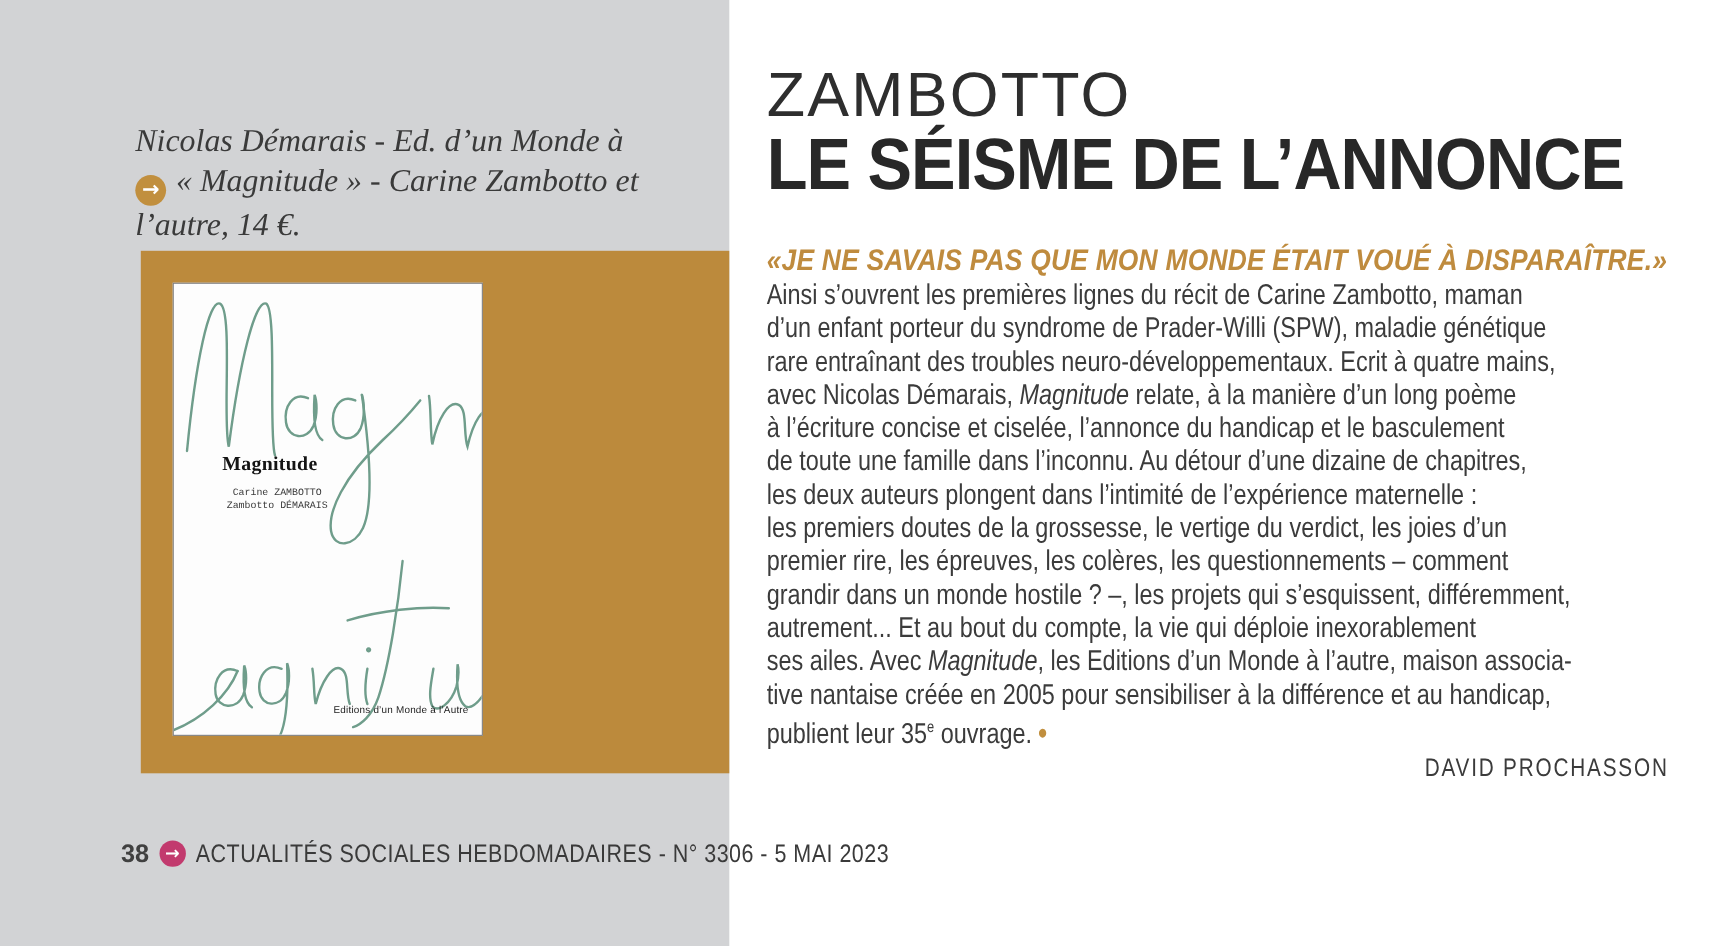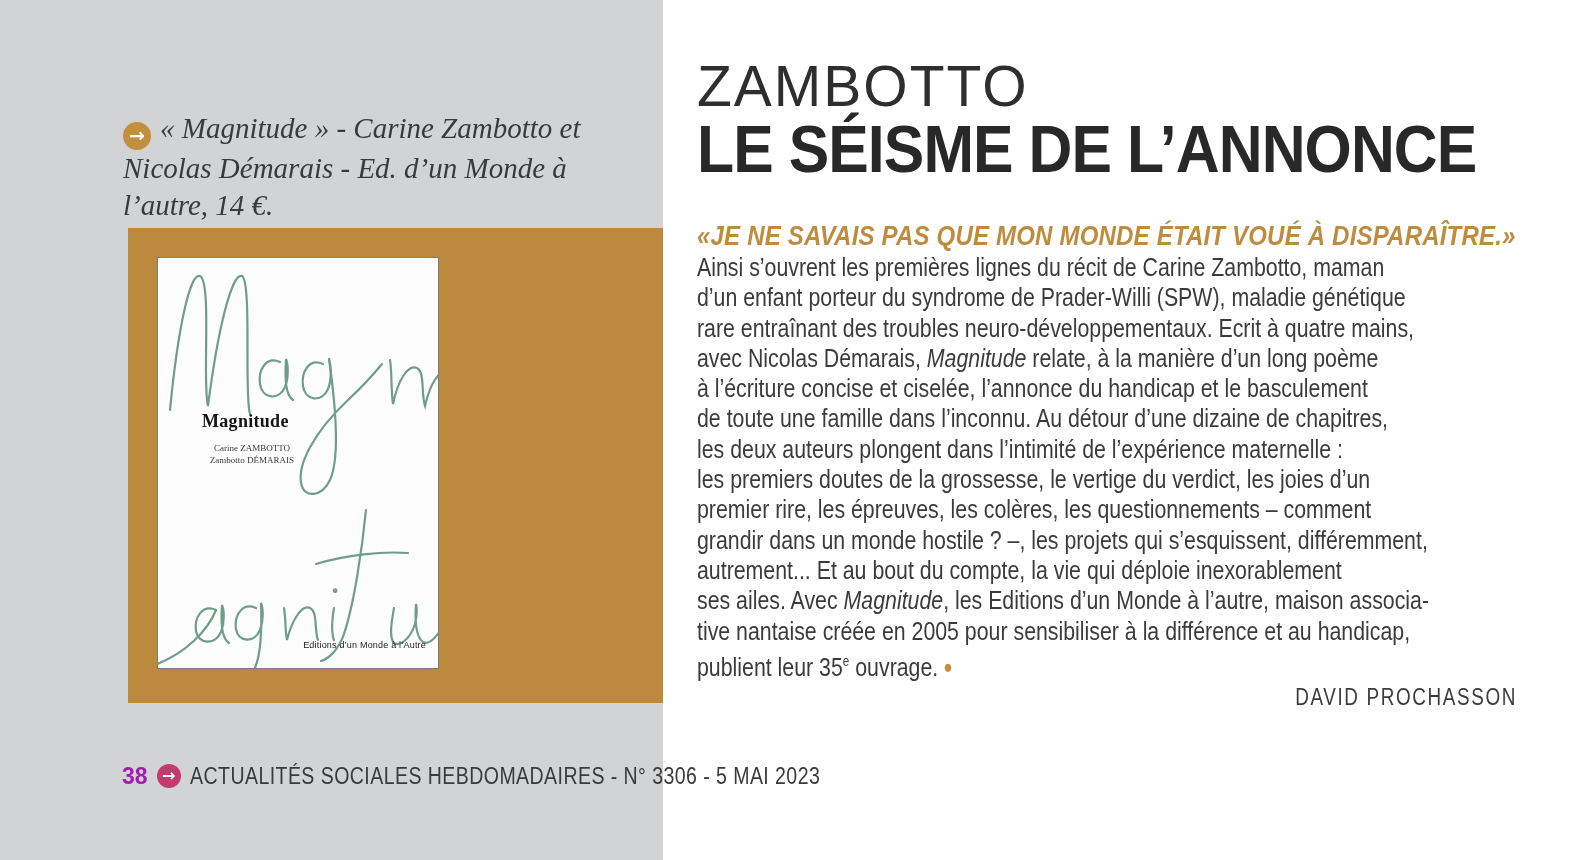--- a/index.html
+++ b/index.html
@@ -25,21 +25,21 @@
     position:absolute; left:29px; top:29px; width:280px; height:410px;
     background:#fdfdfd; border:1px solid #7d7d7d; overflow:hidden;
   }
   .book-cover svg { position:absolute; left:0; top:0; }
   .cover-title {
     position:absolute; left:44px; top:153px; font-family:"Liberation Serif", serif;
     font-weight:bold; font-size:18px; color:#141414; letter-spacing:0.3px;
   }
   .cover-authors {
     position:absolute; left:34px; top:184px; width:120px; text-align:center;
-    font-family:Liberation Serif, serif; font-size:9px; line-height:12px; color:#3a3a3a;
+    font-family:Liberation Mono, monospace; font-size:9px; line-height:12px; color:#3a3a3a;
   }
   .cover-publisher {
     position:absolute; left:-12px; bottom:18px; width:100%; text-align:right;
     font-size:9px; color:#222222; letter-spacing:0.2px;
   }
   
   .article { position:absolute; left:697px; top:0; width:881px; height:860px; }
   .kicker {
     position:absolute; left:0; top:56px; font-size:57px; line-height:60px;
     color:#2e2e2e; letter-spacing:2px; font-weight:400;
@@ -66,38 +66,38 @@
   .byline-row {
     position:absolute; left:0; top:684px; width:1000px; text-align:right;
     font-size:23px; letter-spacing:2px; color:#3b3b3b;
     transform:scaleX(0.82); transform-origin:0 0; white-space:nowrap;
   }
   
   .footer {
     position:absolute; left:110px; top:763px; height:26px;
     display:flex; align-items:center; gap:9px; font-size:23px; color:#3a3a3a;
   }
-  .pageno { font-weight:bold; color:#a21caf;margin-left:12px; }
+  .pageno { font-weight:bold; color:#404040; }
   .f-icon {
     width:24px; height:24px; border-radius:50%; background:#c23a6e; color:#ffffff;
     text-align:center; line-height:23px; font-size:16px; font-weight:bold;
     font-family:"DejaVu Sans", sans-serif; flex:0 0 auto;
   }
   .f-text { white-space:nowrap; transform:scaleX(0.85); transform-origin:0 50%; letter-spacing:0.5px; }
 </style>
 </head>
 <body>
 
 <div class="page">
 
   <div class="gray-band">
 
     <div class="caption">
+      <div>Nicolas Démarais - Ed. d’un Monde à</div>
       <div><span class="cap-icon">→</span><span>« Magnitude » - Carine Zambotto et</span></div>
-      <div>Nicolas Démarais - Ed. d’un Monde à</div>
       <div>l’autre, 14 €.</div>
     </div>
 
     <div class="gold-panel">
       <div class="book-cover">
         <svg width="280" height="410" viewBox="0 0 280 410">
           <g fill="none" stroke="#6f9d8b" stroke-width="2.2" stroke-linecap="round">
 
             <path d="M12,152 C20,70 32,14 42,18 C54,24 44,126 50,148 C60,70 74,14 84,18 C94,24 86,138 92,156"></path>
             <path d="M122,104 C108,98 100,112 102,126 C104,141 121,143 127,129 C131,119 130,106 128,101 C127,115 127,137 135,142"></path>

